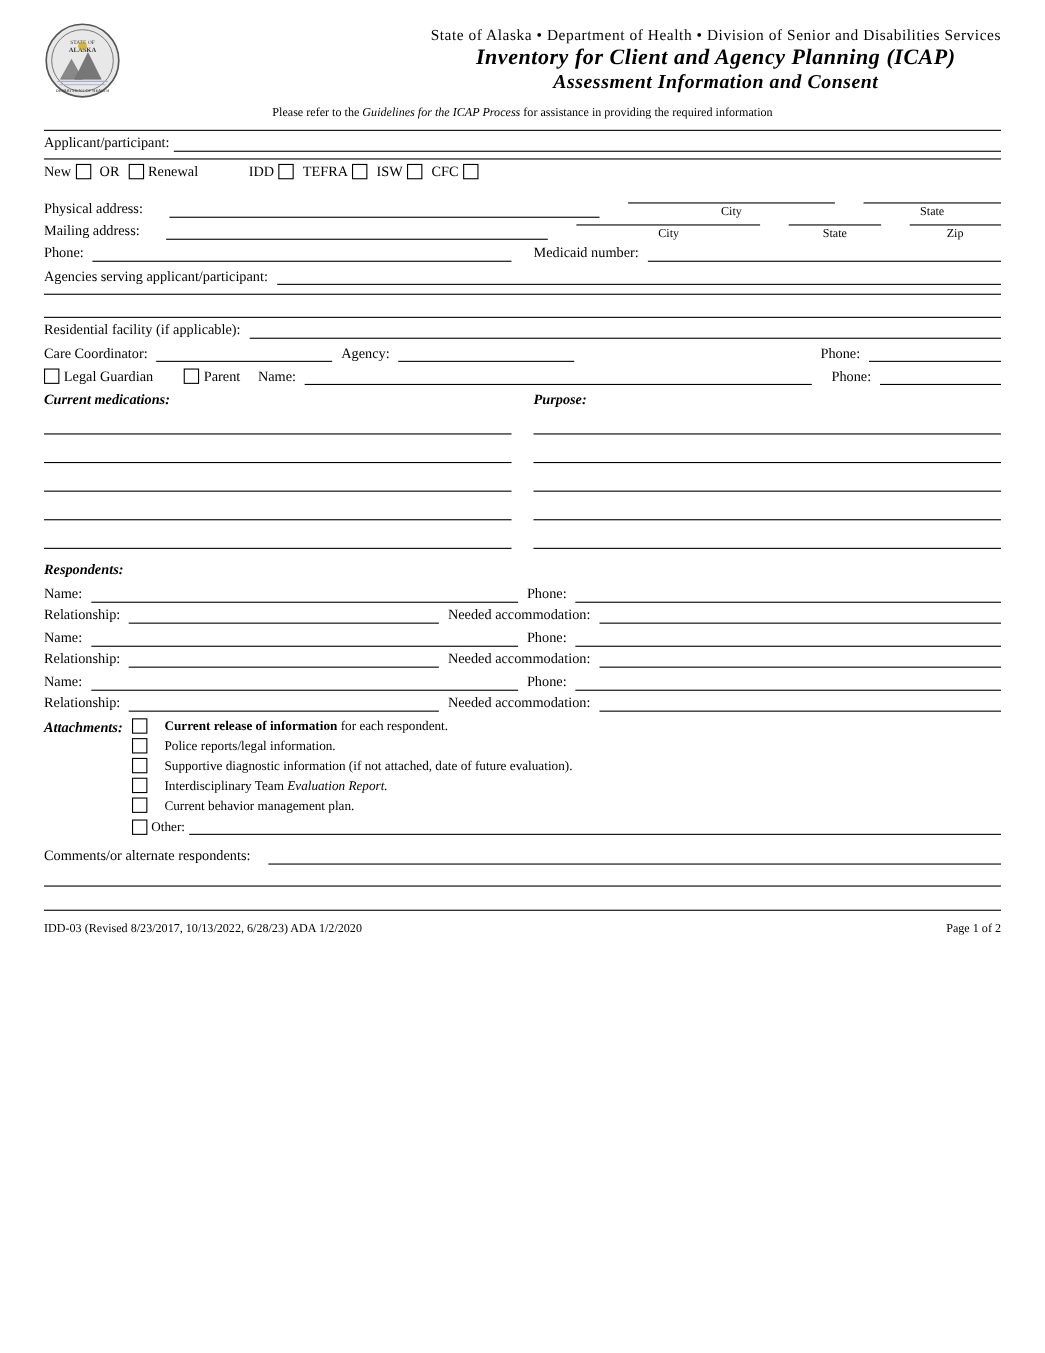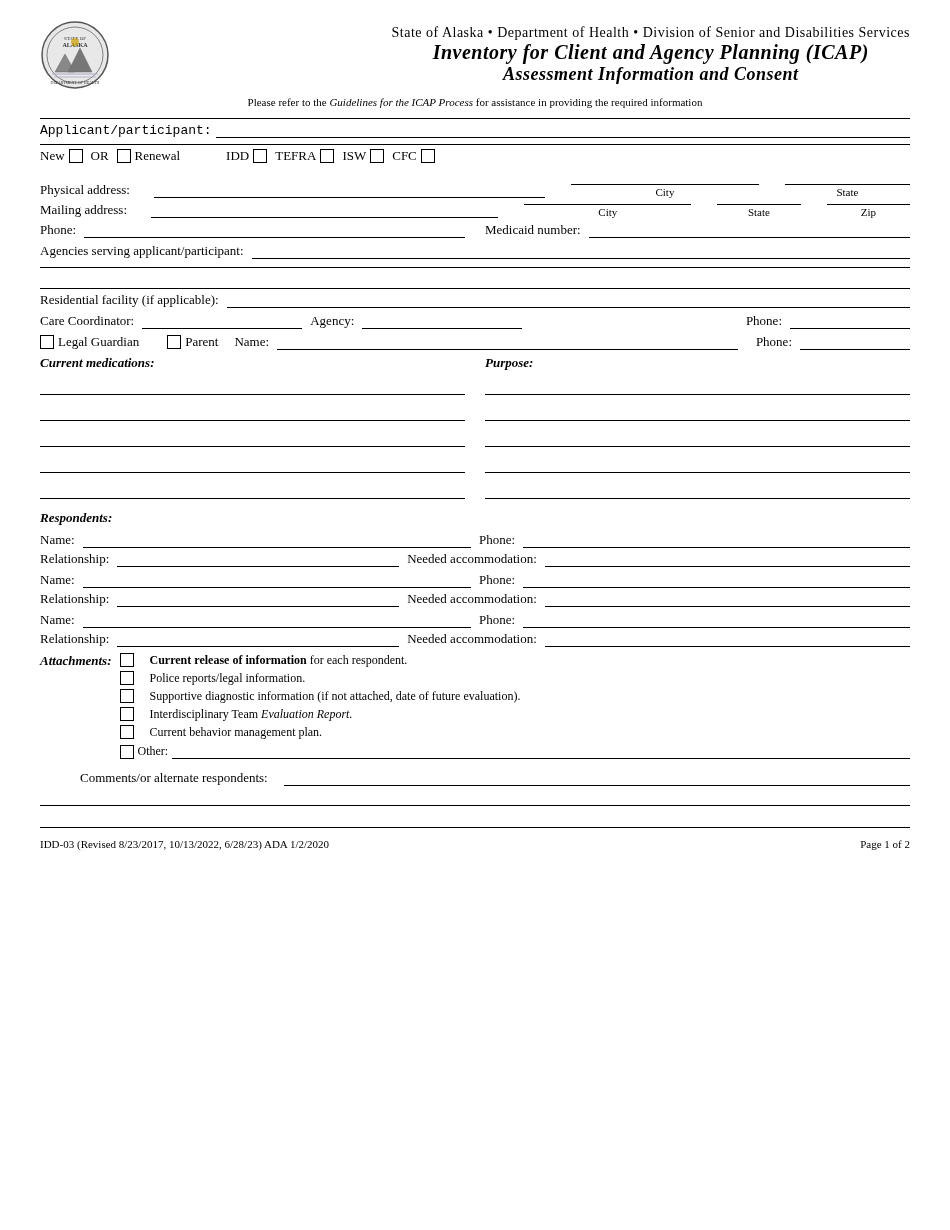--- a/index.html
+++ b/index.html
@@ -66,21 +66,21 @@
       min-width: 40px;
       height: 16px;
     }
 
     
     .applicant-row {
       display: flex;
       align-items: flex-end;
       margin-bottom: 6px;
     }
-    .applicant-label { font-size: 13px; margin-right: 4px; font-family: Liberation Mono, monospace; }
+    .applicant-label { font-size: 13px; margin-right: 4px; }
     .applicant-line { flex: 1; border-bottom: 1px solid #000; height: 16px; }
 
     
     .new-row {
       display: flex;
       align-items: center;
       margin-bottom: 18px;
       gap: 8px;
     }
     .checkbox-item {
@@ -228,21 +228,20 @@
     }
     .other-field { flex: 1; border-bottom: 1px solid #000; height: 16px; }
 
     
     .comments-section { margin-bottom: 5px; }
     .comments-row {
       display: flex;
       align-items: flex-end;
       gap: 16px;
       margin-bottom: 4px;
-      margin-left: 40px;
     }
     .comments-label { font-size: 13px; white-space: nowrap; }
     .comments-line { flex: 1; border-bottom: 1px solid #000; height: 16px; }
 
     .bottom-lines { margin-top: 4px; }
     .bottom-line { border-bottom: 1px solid #000; height: 16px; margin-bottom: 6px; }
 
     
     .footer {
       display: flex;

